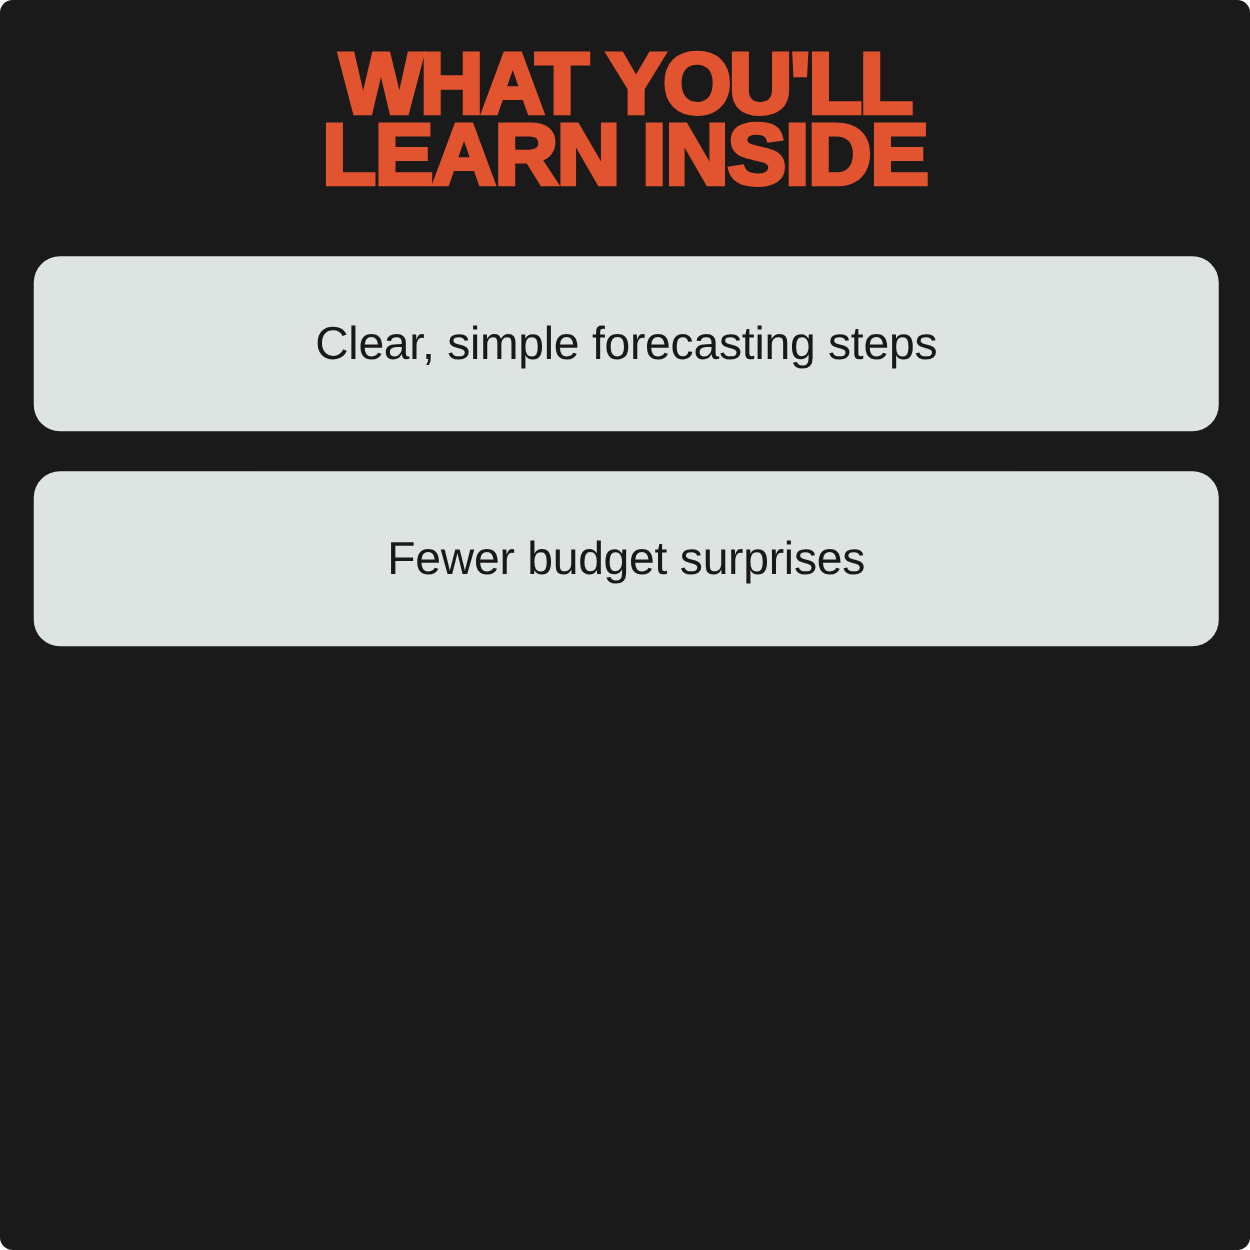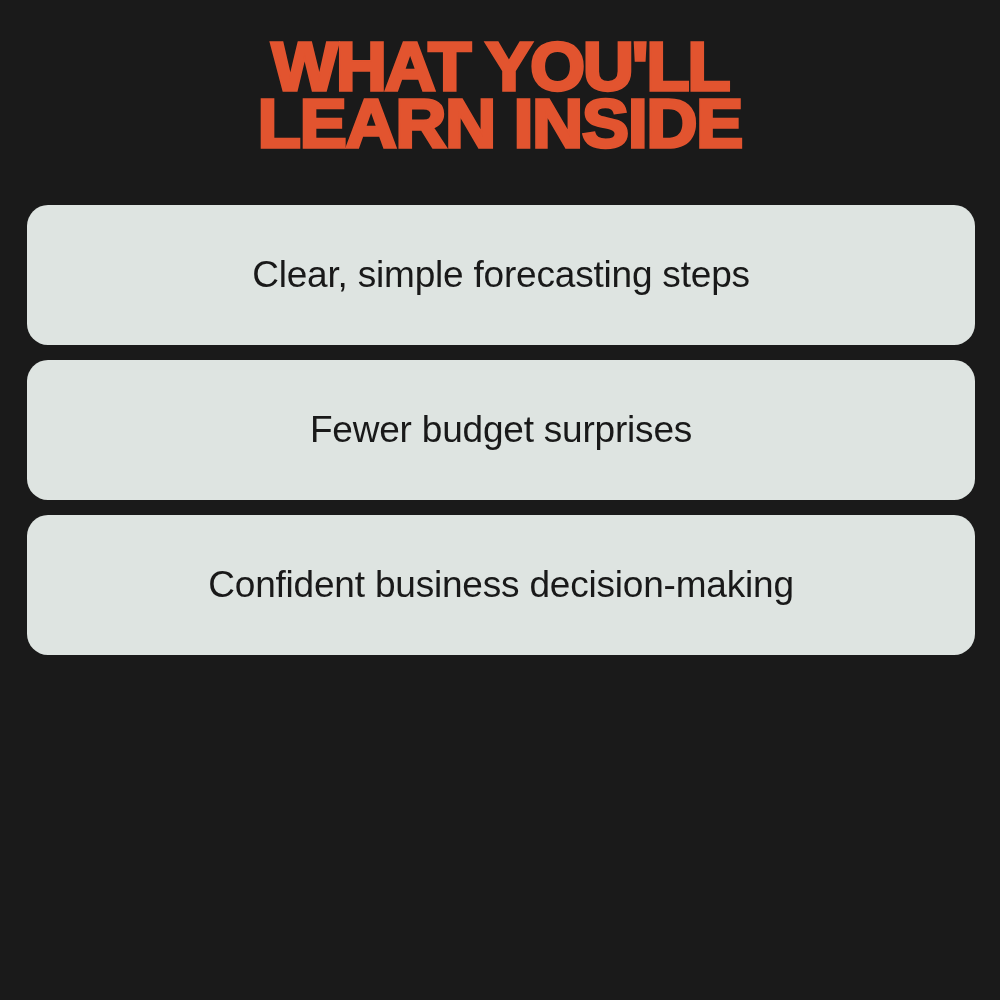--- a/index.html
+++ b/index.html
@@ -16,20 +16,21 @@
 
   .poster {
     position: relative;
     width: 1000px;
     height: 1000px;
     background: #1a1a1a;
     box-sizing: border-box;
     display: flex;
     flex-direction: column;
     align-items: flex-start;
+    border-radius: 10px;
   }
 
   
   .headline {
     width: 100%;
     margin: 0;
     padding: 38px 0 0 0;
     text-align: center;
     color: #e2542f;
     font-family: "Liberation Sans", sans-serif;
@@ -58,21 +59,21 @@
   }
 
   
   .card-stack {
     position: absolute;
     left: 27px;
     top: 205px;
     width: 948px;
     display: flex;
     flex-direction: column;
-    gap: 15px;
+    gap: 32px;
   }
 
   .benefit-card {
     height: 140px;
     background: #dee4e1;
     border-radius: 21px;
     display: flex;
     align-items: center;
     justify-content: center;
     box-sizing: border-box;
@@ -105,19 +106,16 @@
     <div class="benefit-card">
       <span class="benefit-text">Clear, simple forecasting steps</span>
     </div>
 
 
 
     <div class="benefit-card">
       <span class="benefit-text">Fewer budget surprises</span>
     </div>
 
-    <div class="benefit-card">
-      <span class="benefit-text">Confident business decision-making</span>
-    </div>
 
   </div>
 
 </div>
 
 </body></html>

